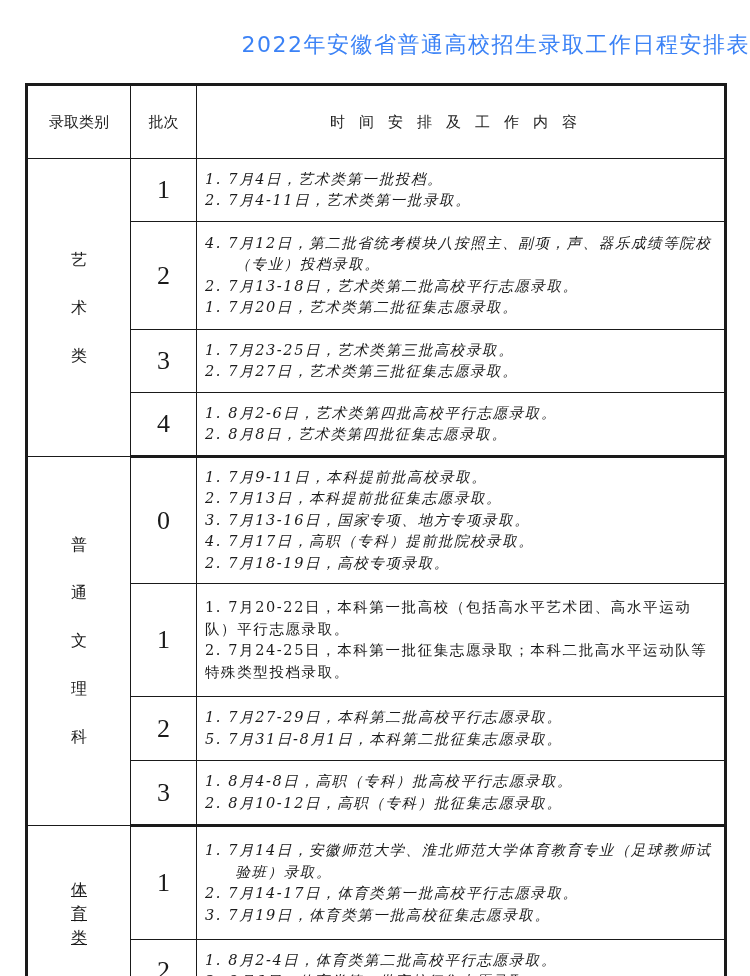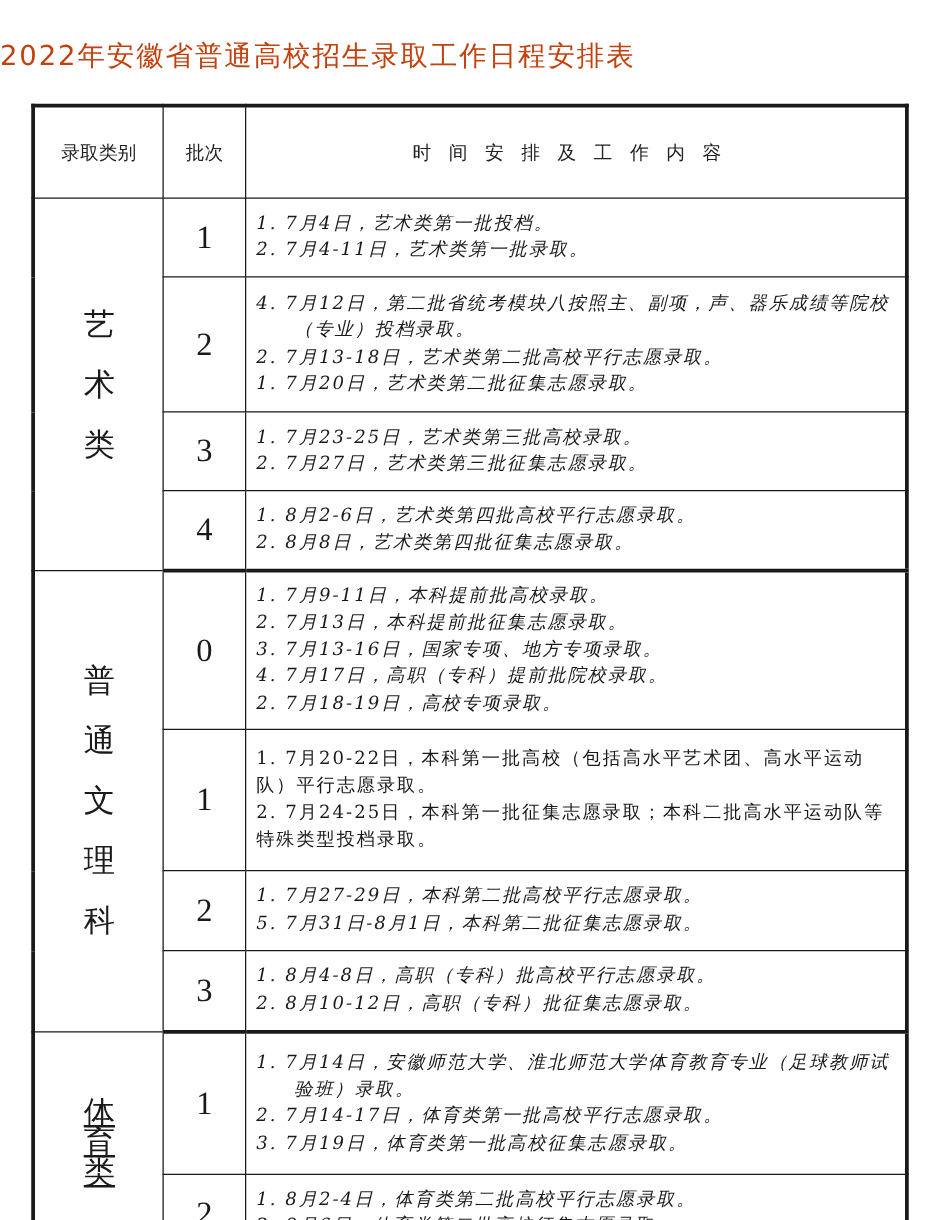--- a/index.html
+++ b/index.html
@@ -13,25 +13,25 @@
       position: relative;
       overflow: hidden;
       font-family: "DejaVu Serif", "Liberation Serif", serif;
       color: #1a1a1a;
     }
     .doc-title {
       position: absolute;
       left: 0;
       top: 30px;
       width: 750px;
-      text-align: left;
+      text-align: right;
       font-family: "DejaVu Sans", "Liberation Sans", sans-serif;
       font-size: 22px;
       letter-spacing: 1.5px;
-      color: #c2410c;
+      color: #3b82f6;
     }
     table.schedule {
       position: absolute;
       left: 25px;
       top: 83px;
       width: 702px;
       border-collapse: collapse;
       table-layout: fixed;
       border: 3px solid #1a1a1a;
     }
@@ -52,21 +52,21 @@
     th.h-content {
       letter-spacing: 14px;
       margin-top: 36px;
     }
     .cat-cell {
       text-align: center;
     }
     .cat-label {
       display: inline-block;
       font-family: "DejaVu Sans", "Liberation Sans", sans-serif;
-      font-size: 25px;
+      font-size: 16px;
       line-height: 48px;
       width: 24px;
       word-break: break-all;
     }
     .cat-label.tight {
       line-height: 24px;
       text-decoration: underline;
     }
     .batch-cell {
       text-align: center;

